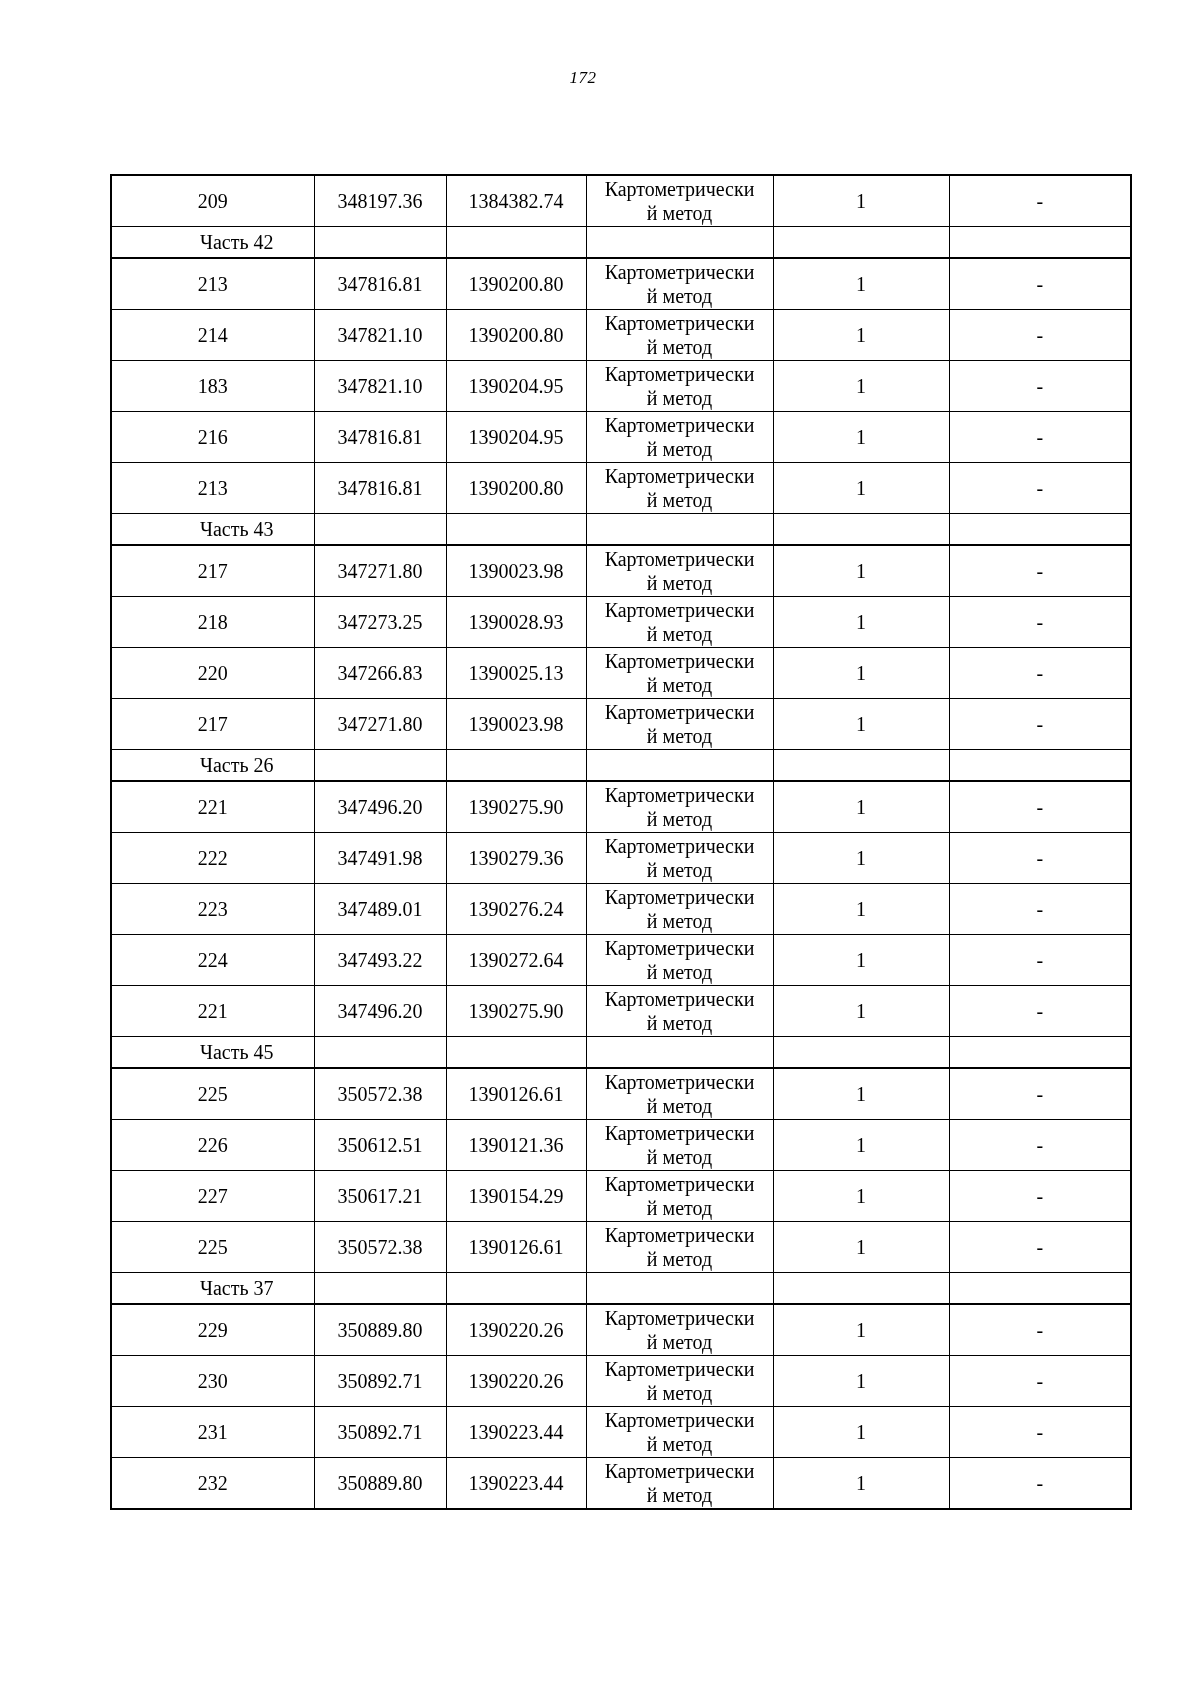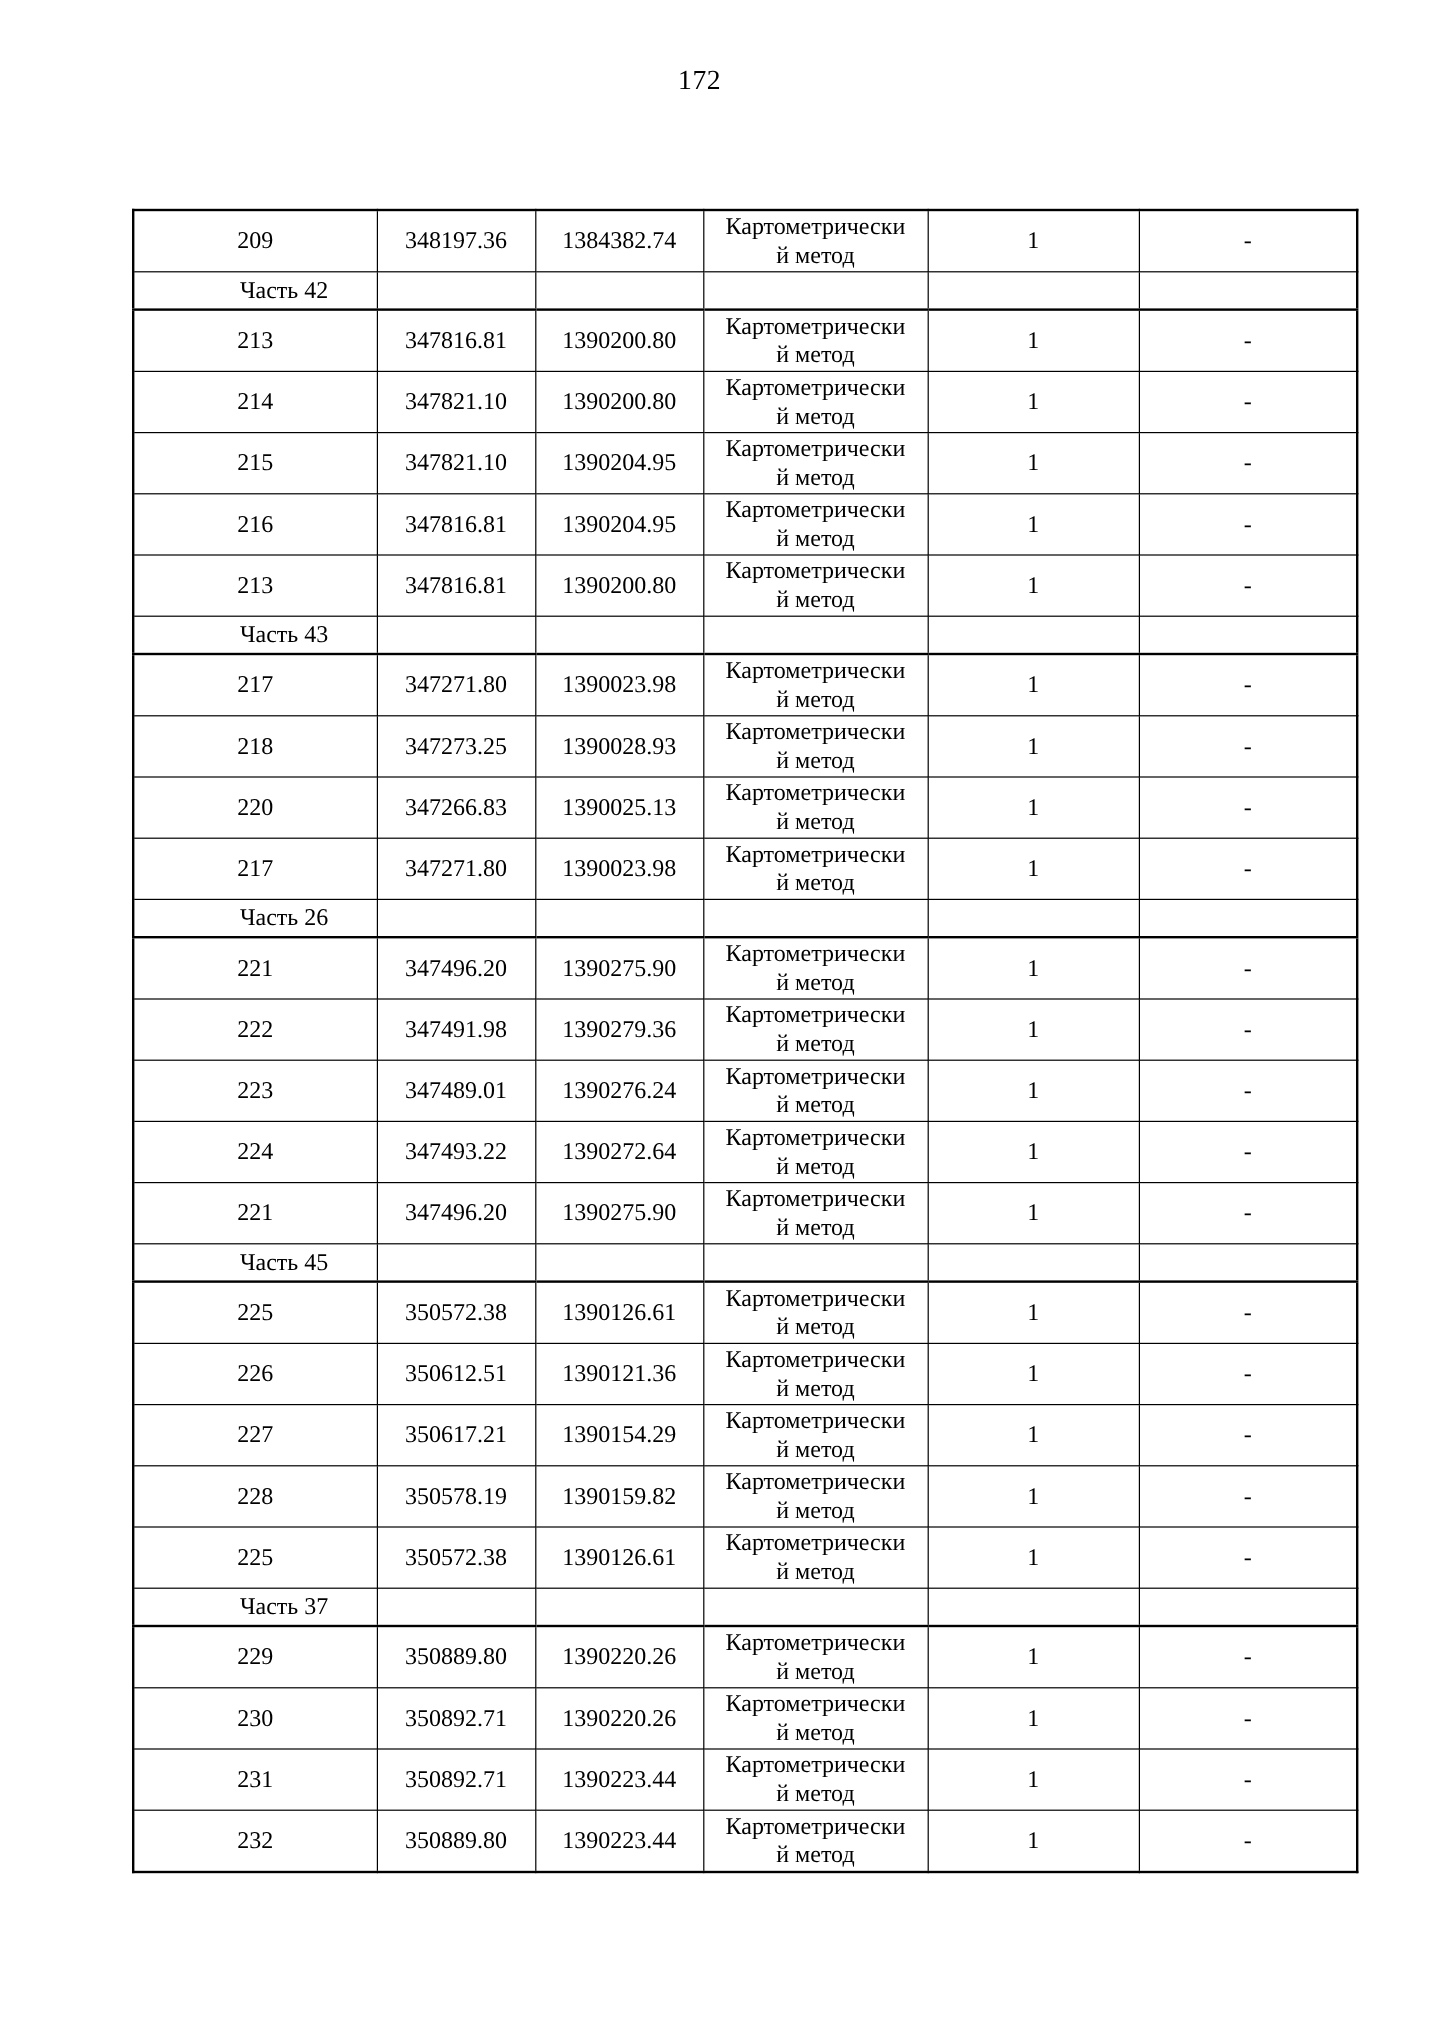--- a/index.html
+++ b/index.html
@@ -14,26 +14,27 @@
   }
   .page {
     position: relative;
     width: 1200px;
     height: 1697px;
     background: #ffffff;
     overflow: hidden;
   }
   .page-number {
     position: absolute;
-    top: 54px;
+    top: 68px;
     left: 0;
     width: 1166px; 
     text-align: center;
-    font-size: 23px;
+    font-size: 17px;
     letter-spacing: 0.5px;
+    font-style: italic;
   }
   table.coords {
     position: absolute;
     left: 110px;
     top: 130px;
     width: 1020px;
     border-collapse: collapse;
     table-layout: fixed;
     border: 2px solid #000000;
     margin-top: 44px;
@@ -114,21 +115,21 @@
           <td>347821.10</td>
           <td>1390200.80</td>
           <td class="method-cell">
             <span class="mline">Картометрически</span>
             <span class="mline">й метод</span>
           </td>
           <td>1</td>
           <td>-</td>
         </tr>
         <tr class="data">
-          <td>215</td>
+          <td>183</td>
           <td>347821.10</td>
           <td>1390204.95</td>
           <td class="method-cell">
             <span class="mline">Картометрически</span>
             <span class="mline">й метод</span>
           </td>
           <td>1</td>
           <td>-</td>
         </tr>
         <tr class="data">
@@ -303,31 +304,20 @@
           <td>350617.21</td>
           <td>1390154.29</td>
           <td class="method-cell">
             <span class="mline">Картометрически</span>
             <span class="mline">й метод</span>
           </td>
           <td>1</td>
           <td>-</td>
         </tr>
         <tr class="data">
-          <td>228</td>
-          <td>350578.19</td>
-          <td>1390159.82</td>
-          <td class="method-cell">
-            <span class="mline">Картометрически</span>
-            <span class="mline">й метод</span>
-          </td>
-          <td>1</td>
-          <td>-</td>
-        </tr>
-        <tr class="data">
           <td>225</td>
           <td>350572.38</td>
           <td>1390126.61</td>
           <td class="method-cell">
             <span class="mline">Картометрически</span>
             <span class="mline">й метод</span>
           </td>
           <td>1</td>
           <td>-</td>
         </tr>

